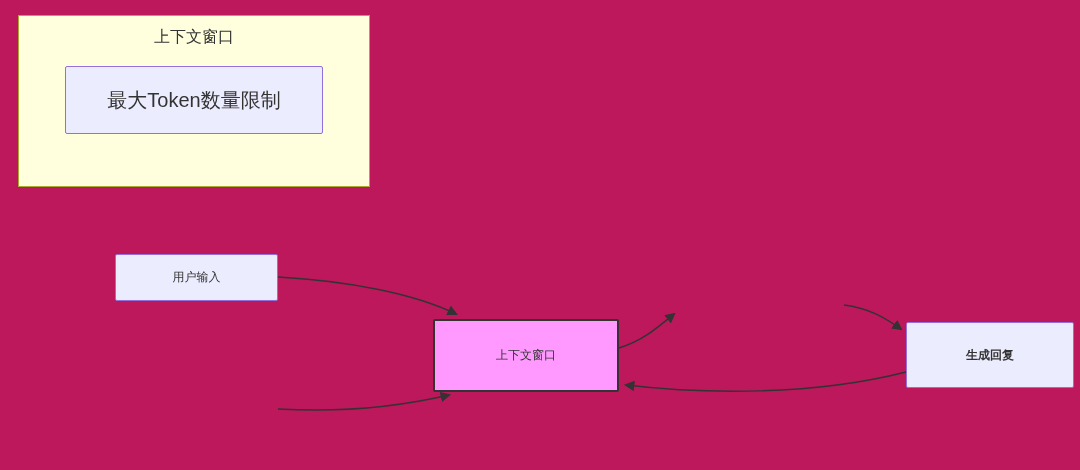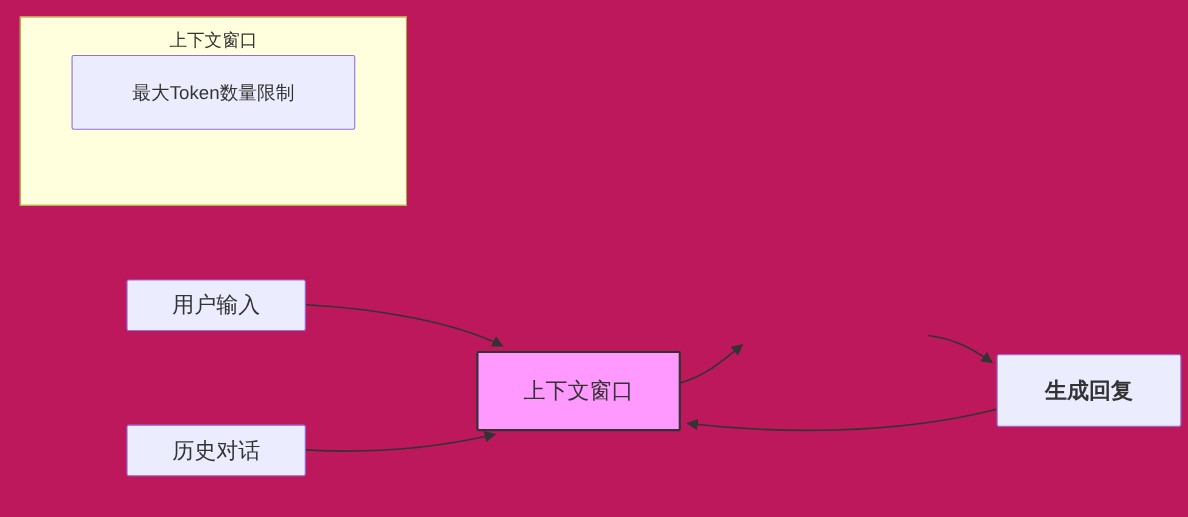--- a/index.html
+++ b/index.html
@@ -41,21 +41,21 @@
   }
 
   .node {
     position: absolute;
     display: flex;
     align-items: center;
     justify-content: center;
     background: var(--node-fill, #ECECFF);
     border: 1px solid var(--node-stroke, #9370DB);
     border-radius: 2px;
-    font-size: 20px;
+    font-size: 12px;
     color: #333333;
     text-align: center;
   }
   .node.highlight {
     background: var(--highlight-fill, #ff99ff);
     border: 2px solid var(--highlight-stroke, #333333);
   }
 </style>
 </head>
 <body>
@@ -72,24 +72,23 @@
     <path class="edge" d="M278,409 C348,413 402,406 449,395" marker-end="url(#arrow)"></path>
     <path class="edge" d="M619,348 C642,341 656,329 674,314" marker-end="url(#arrow)"></path>
     <path class="edge" d="M844,305 C868,308 884,317 901,329" marker-end="url(#arrow)"></path>
     <path class="edge" d="M906,372 C812,396 702,394 626,385" marker-end="url(#arrow)"></path>
   </svg>
 
   <div class="cluster" style="left:18px; top:15px; width:352px; height:172px;">
     <div class="cluster-title">上下文窗口</div>
   </div>
 
-  <div class="node" style="left:65px; top:50px; width:258px; height:68px; font-size:17px;">最大Token数量限制</div>
+  <div class="node" style="left:65px; top:66px; width:258px; height:68px; font-size:20px;">最大Token数量限制</div>
 
   <div class="node" style="left:115px; top:254px; width:163px; height:47px;">用户输入</div>
 
-  <div class="node" style="left:115px; top:386px; width:163px; height:47px;">历史对话</div>
 
   <div class="node highlight" style="left:433px; top:319px; width:186px; height:73px;">上下文窗口</div>
 
 
   <div class="node" style="left:906px; top:322px; width:168px; height:66px;font-weight:bold;">生成回复</div>
 
 </div>
 
 </body></html>

